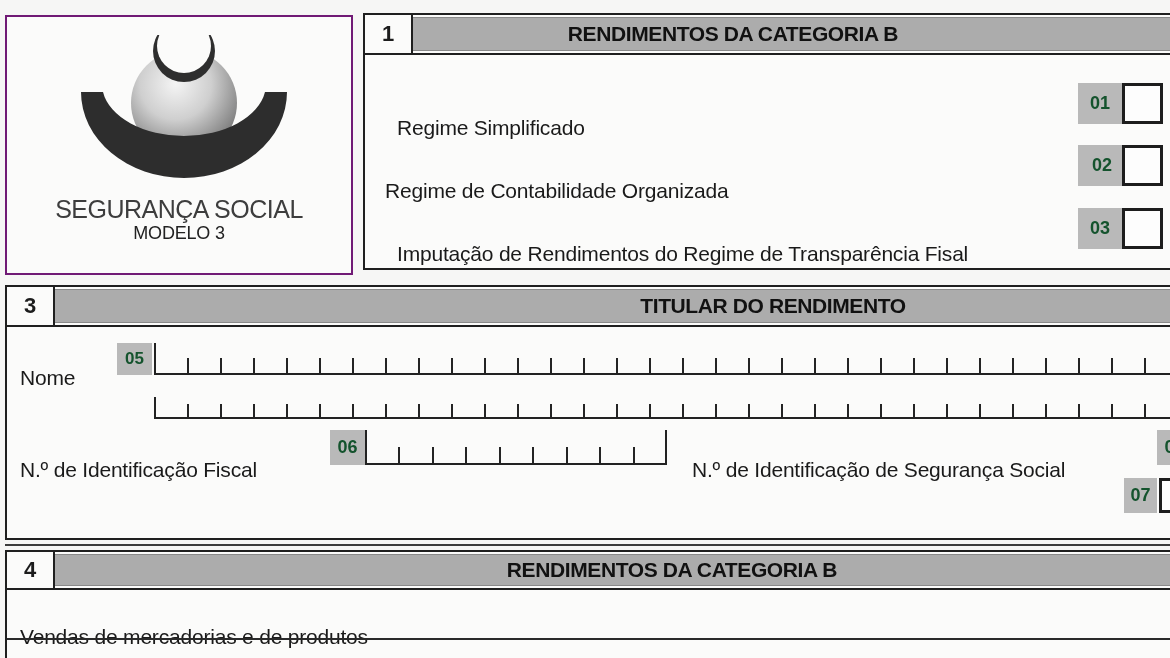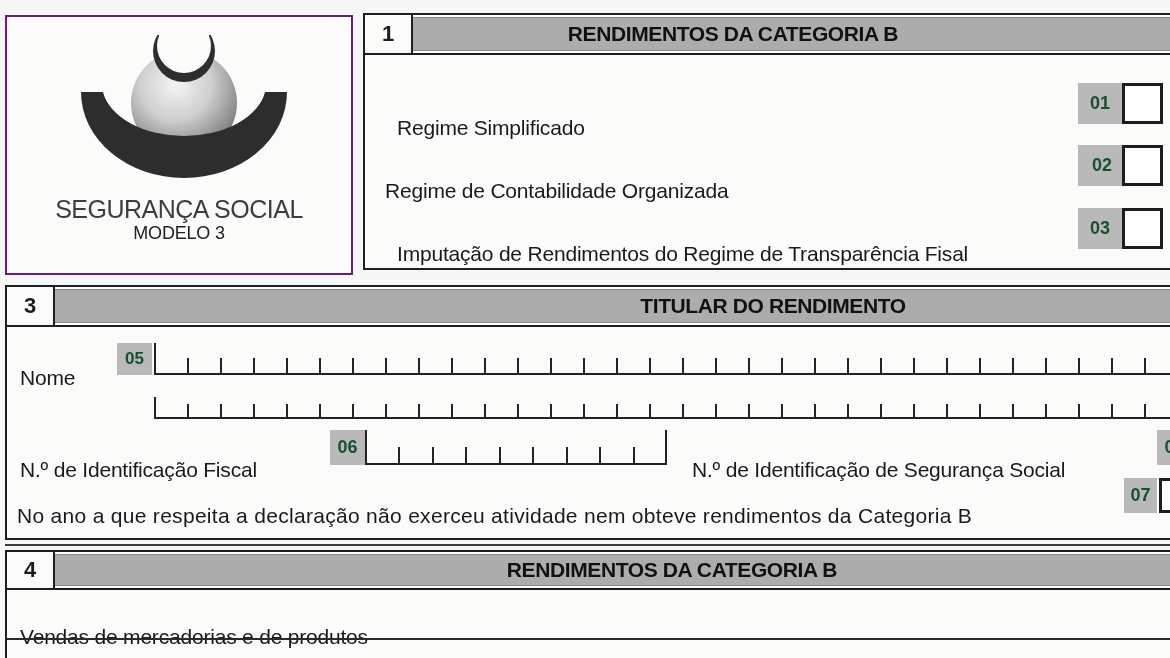--- a/index.html
+++ b/index.html
@@ -112,21 +112,20 @@
     <div class="codebox" style="left:110px; top:56px; width:35px; height:32px; font-size:17px;">05</div>
     <div class="comb" style="left:147px; top:56px; width:1026px; height:32px;"></div>
     <div class="comb" style="left:147px; top:110px; width:1026px; height:22px; background-size:100% 13px;"></div>
 
     <div class="lbl" style="left:13px; top:150px;">N.º de Identificação Fiscal</div>
     <div class="codebox" style="left:323px; top:143px; width:35px; height:35px;">06</div>
     <div class="comb closed" style="left:358px; top:143px; width:302px; height:35px; background-size:100% 16px; background-image:repeating-linear-gradient(90deg, transparent 0 31.5px, #242424 31.5px 33.5px);"></div>
     <div class="lbl" style="left:685px; top:150px;">N.º de Identificação de Segurança Social</div>
     <div class="codebox" style="left:1150px; top:143px; width:35px; height:35px;">07</div>
 
-    <div class="lbl" style="left:10px; top:196px; letter-spacing:0.3px;">No ano a que respeita a declaração não exerceu atividade nem obteve rendimentos da Categoria B</div>
     <div class="codebox" style="left:1117px; top:191px; width:33px; height:35px;">07</div>
     <div class="chk" style="left:1152px; top:191px; width:40px; height:35px;"></div>
   </div>
 
   <div class="dbl-line" style="top:544px;"></div>
 
   <div class="box" style="left:5px; top:550px; width:1175px; height:130px;">
     <div class="sec-header" style="height:36px;">
       <div class="sec-num">4</div>
       <div class="sec-bar">

